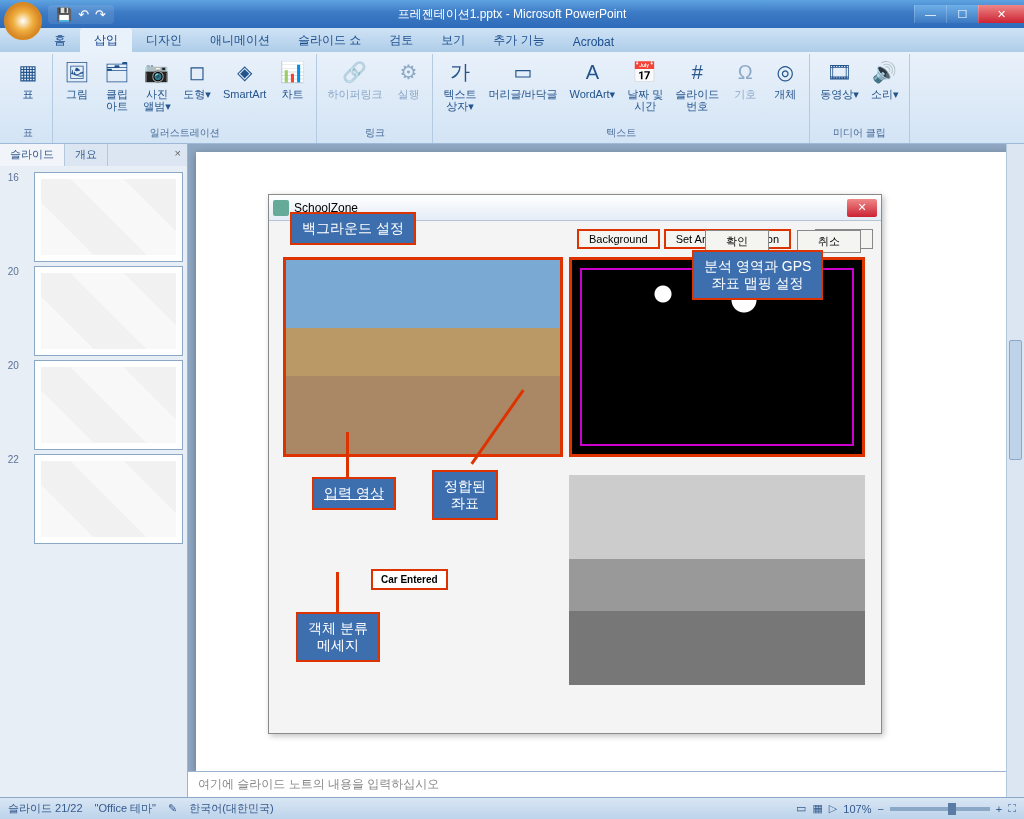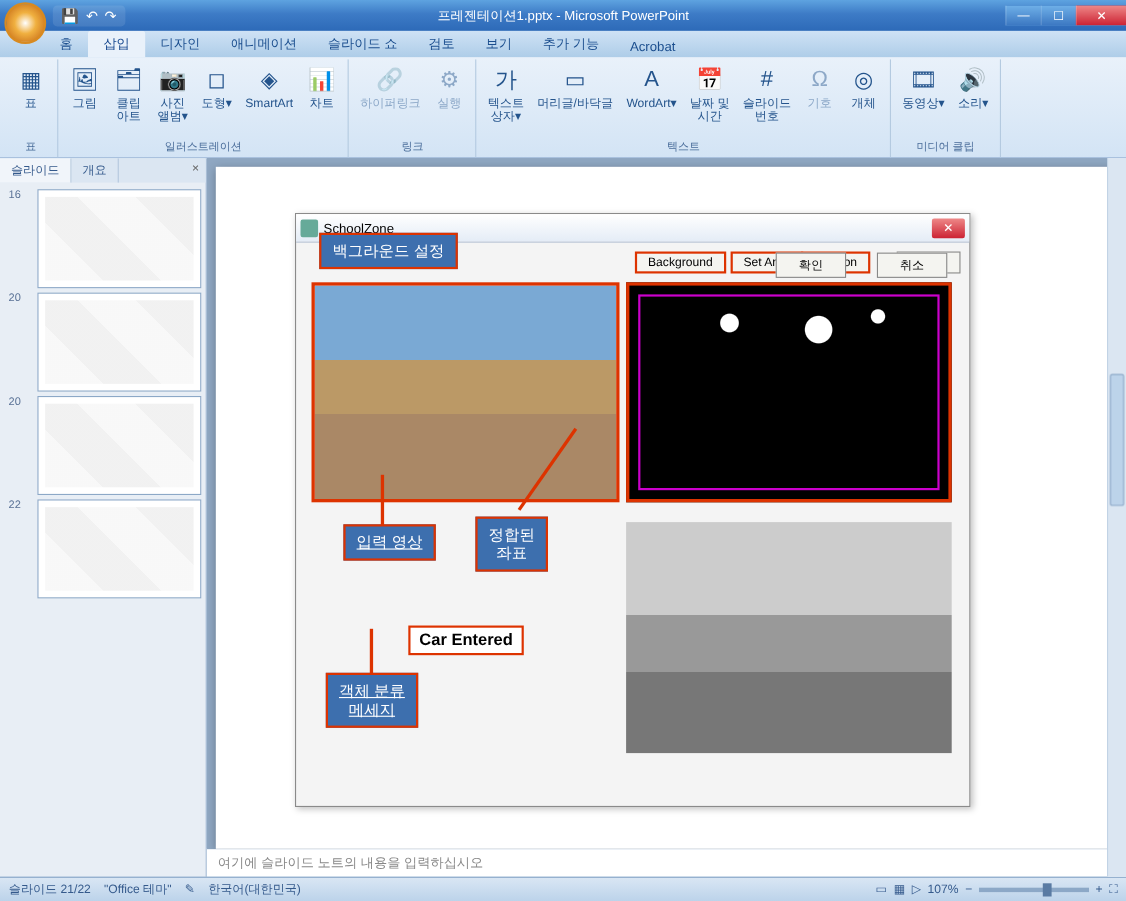--- a/index.html
+++ b/index.html
@@ -59,21 +59,21 @@
 .dlg-title .dclose { margin-left:auto; width:30px; height:18px; background:linear-gradient(#e88,#c23); color:#fff; display:flex; align-items:center; justify-content:center; border-radius:2px; font-size:11px; }
 .dlg-body { position:relative; padding:6px; }
 .dbtn { font-size:11px; padding:2px 10px; background:#f4f4f0; border:1px solid #888; min-width:58px; text-align:center; }
 .dbtn-row { display:flex; gap:4px; margin:2px 2px 6px; justify-content:flex-end; }
 
 .img-left { position:absolute; left:14px; top:36px; width:280px; height:200px; background:linear-gradient(#7aa9d4 0 35%,#b96 35% 60%,#a86 60%); border:3px solid #d30; }
 .img-right { position:absolute; left:300px; top:36px; width:296px; height:200px; background:#000; border:3px solid #d30; }
 .img-right::before { content:""; position:absolute; inset:8px; border:2px solid #c0c; }
 .img-bw { position:absolute; left:300px; top:254px; width:296px; height:210px; background:linear-gradient(#ccc 0 40%,#999 40% 65%,#777 65%);}
 .white-blobs { position:absolute; top:10px; left:10px; right:10px; height:60px; background:radial-gradient(circle at 30% 40%,#fff 8px,transparent 9px),radial-gradient(circle at 60% 50%,#fff 12px,transparent 13px),radial-gradient(circle at 80% 30%,#fff 6px,transparent 7px); }
-.car-entered { position:absolute; left:102px; top:348px; font-size:15px; font-weight:bold; padding:3px 8px; background:#fff; border:2px solid #d30; }
+.car-entered { position:absolute; left:102px; top:348px; font-size:10px; font-weight:bold; padding:3px 8px; background:#fff; border:2px solid #d30; }
 
 .dlg-foot { position:absolute; bottom:8px; right:20px; display:flex; gap:28px;}
 .dlg-foot .dbtn { min-width:64px; padding:3px 14px; }
 
 
 .callout { position:absolute; background:#3d6fae; color:#ffffff; font-size:14px; padding:6px 10px; border:2px solid #d30; white-space:nowrap; text-align:center; line-height:17px;}
 .arrow { position:absolute; background:#d30; }
 
 
 .notes { height:26px; background:#fff; border-top:1px solid #9cb4cf; font-size:12px; color:#888; padding:4px 10px; }
@@ -270,23 +270,24 @@
             <div class="img-bw"></div>
             <div class="car-entered">Car Entered</div>
             <div class="dlg-foot">
               <div class="dbtn">확인</div>
               <div class="dbtn">취소</div>
             </div>
           </div>
         </div>
 
         <div class="callout" style="left:94px; top:60px;">백그라운드 설정</div>
+        <div class="callout" style="left:496px; top:98px;" id="co-gps">분석 영역과 GPS<br>좌표 맵핑 설정</div>
         <div class="callout" style="left:116px; top:325px;text-decoration:underline;">입력 영상</div>
         <div class="callout" style="left:236px; top:318px;" id="co-coord">정합된<br>좌표</div>
-        <div class="callout" style="left:100px; top:460px;text-decoration:underline;" id="co-msg">객체 분류<br>메세지</div>
+        <div class="callout" style="left:100px; top:460px;" id="co-msg">객체 분류<br>메세지</div>
 
         <div class="arrow" style="left:150px; top:280px; width:3px; height:46px;"></div>
         <div class="arrow" style="left:140px; top:420px; width:3px; height:42px;"></div>
         <div class="arrow" style="left:300px; top:230px; width:3px; height:90px; transform:rotate(35deg);"></div>
       </div>
       <div class="vscroll">
           <div class="thumb-sb"></div>
         </div>
     </div>
     <div class="notes">여기에 슬라이드 노트의 내용을 입력하십시오</div>

